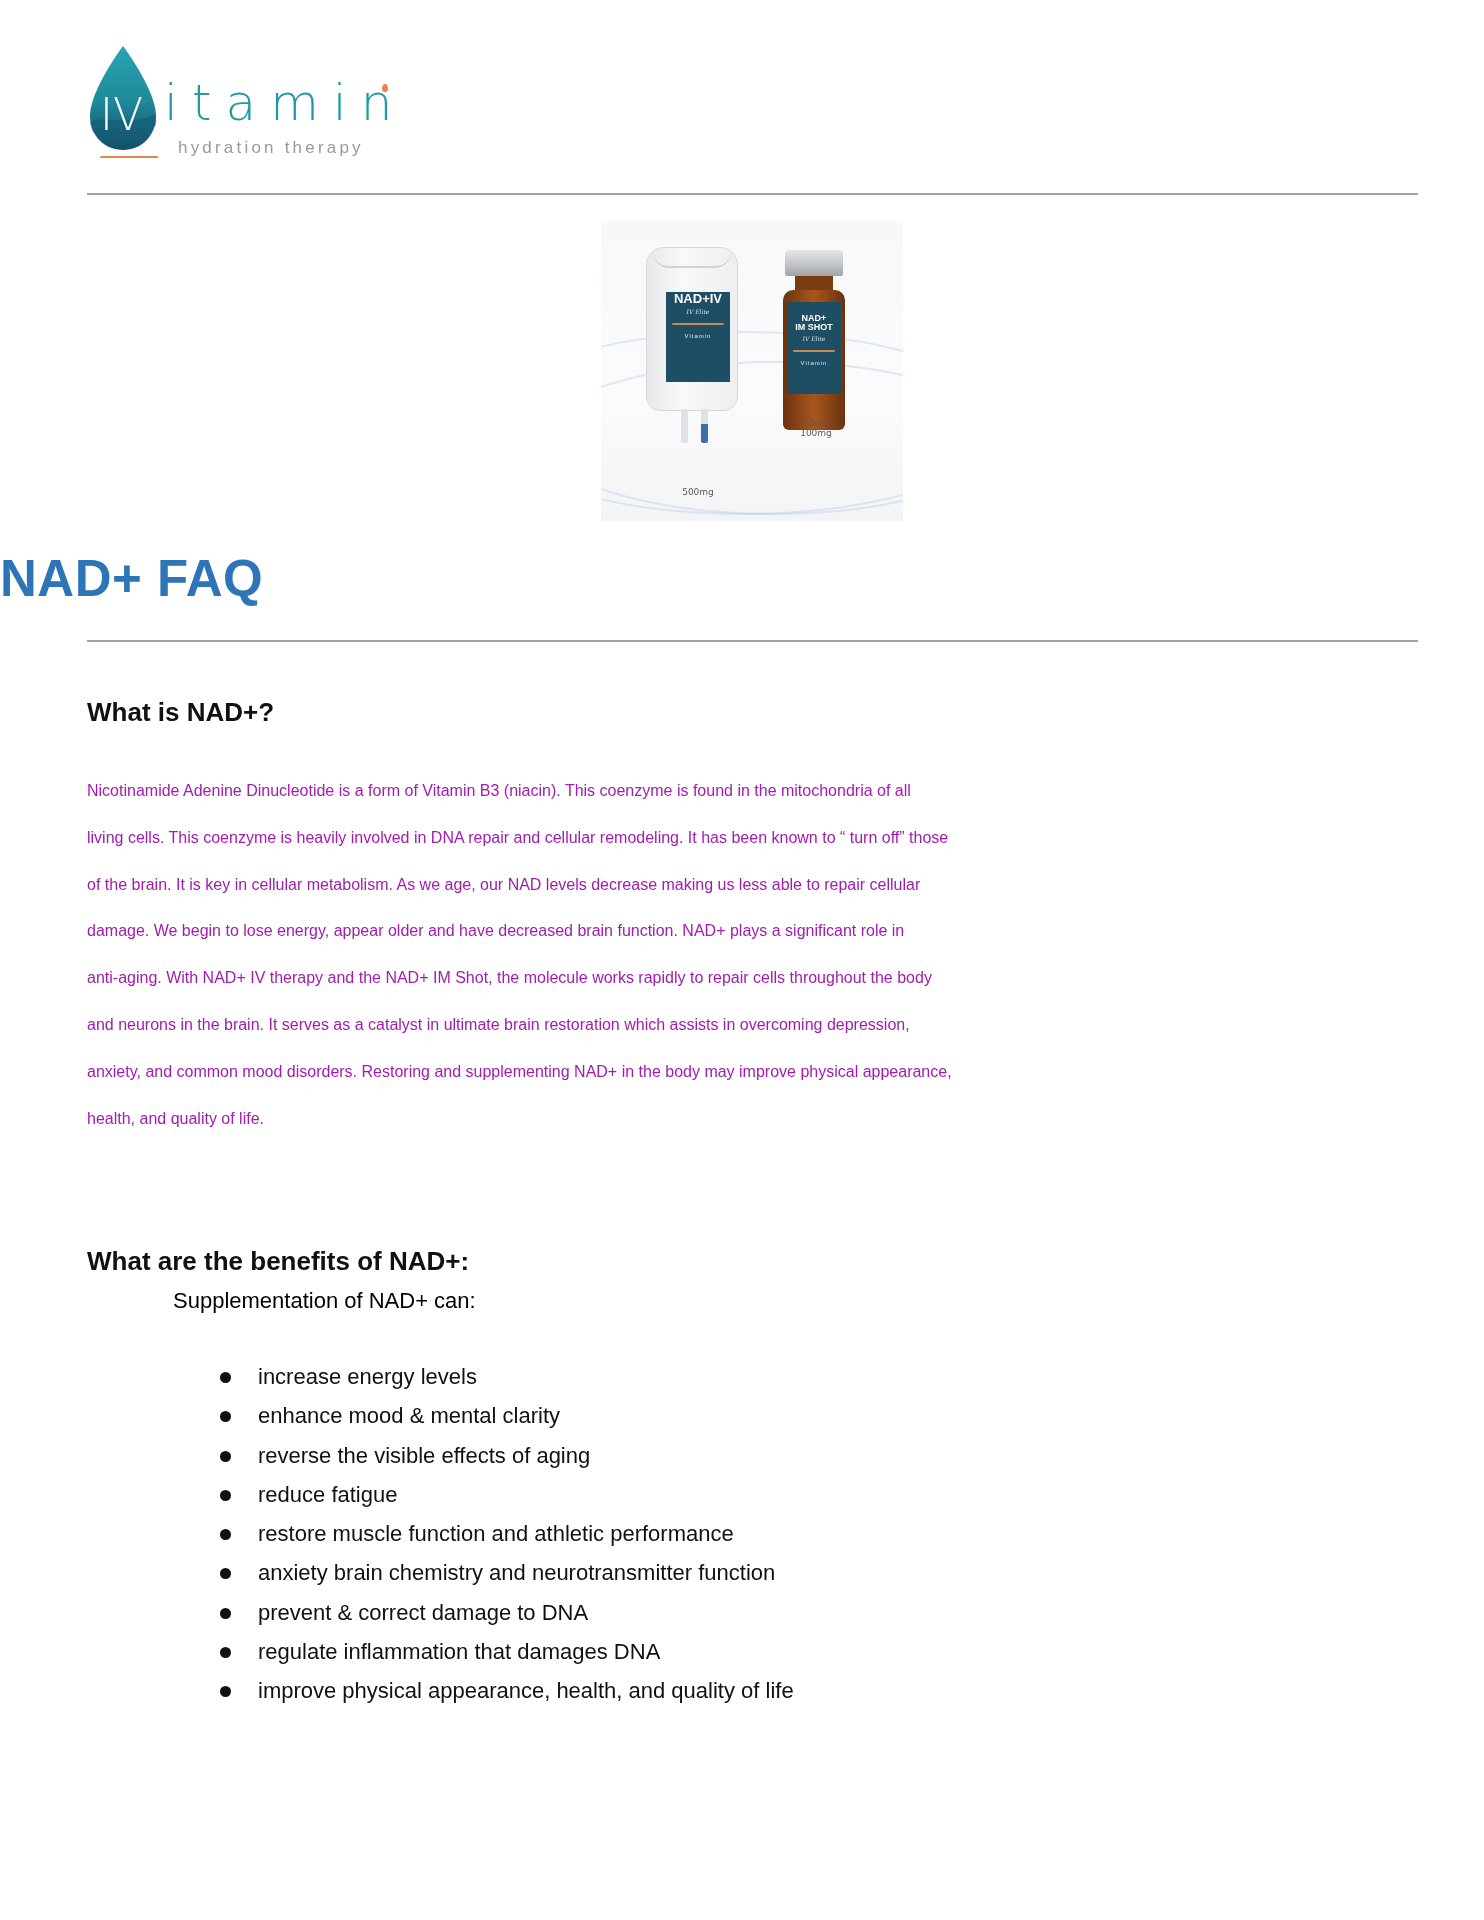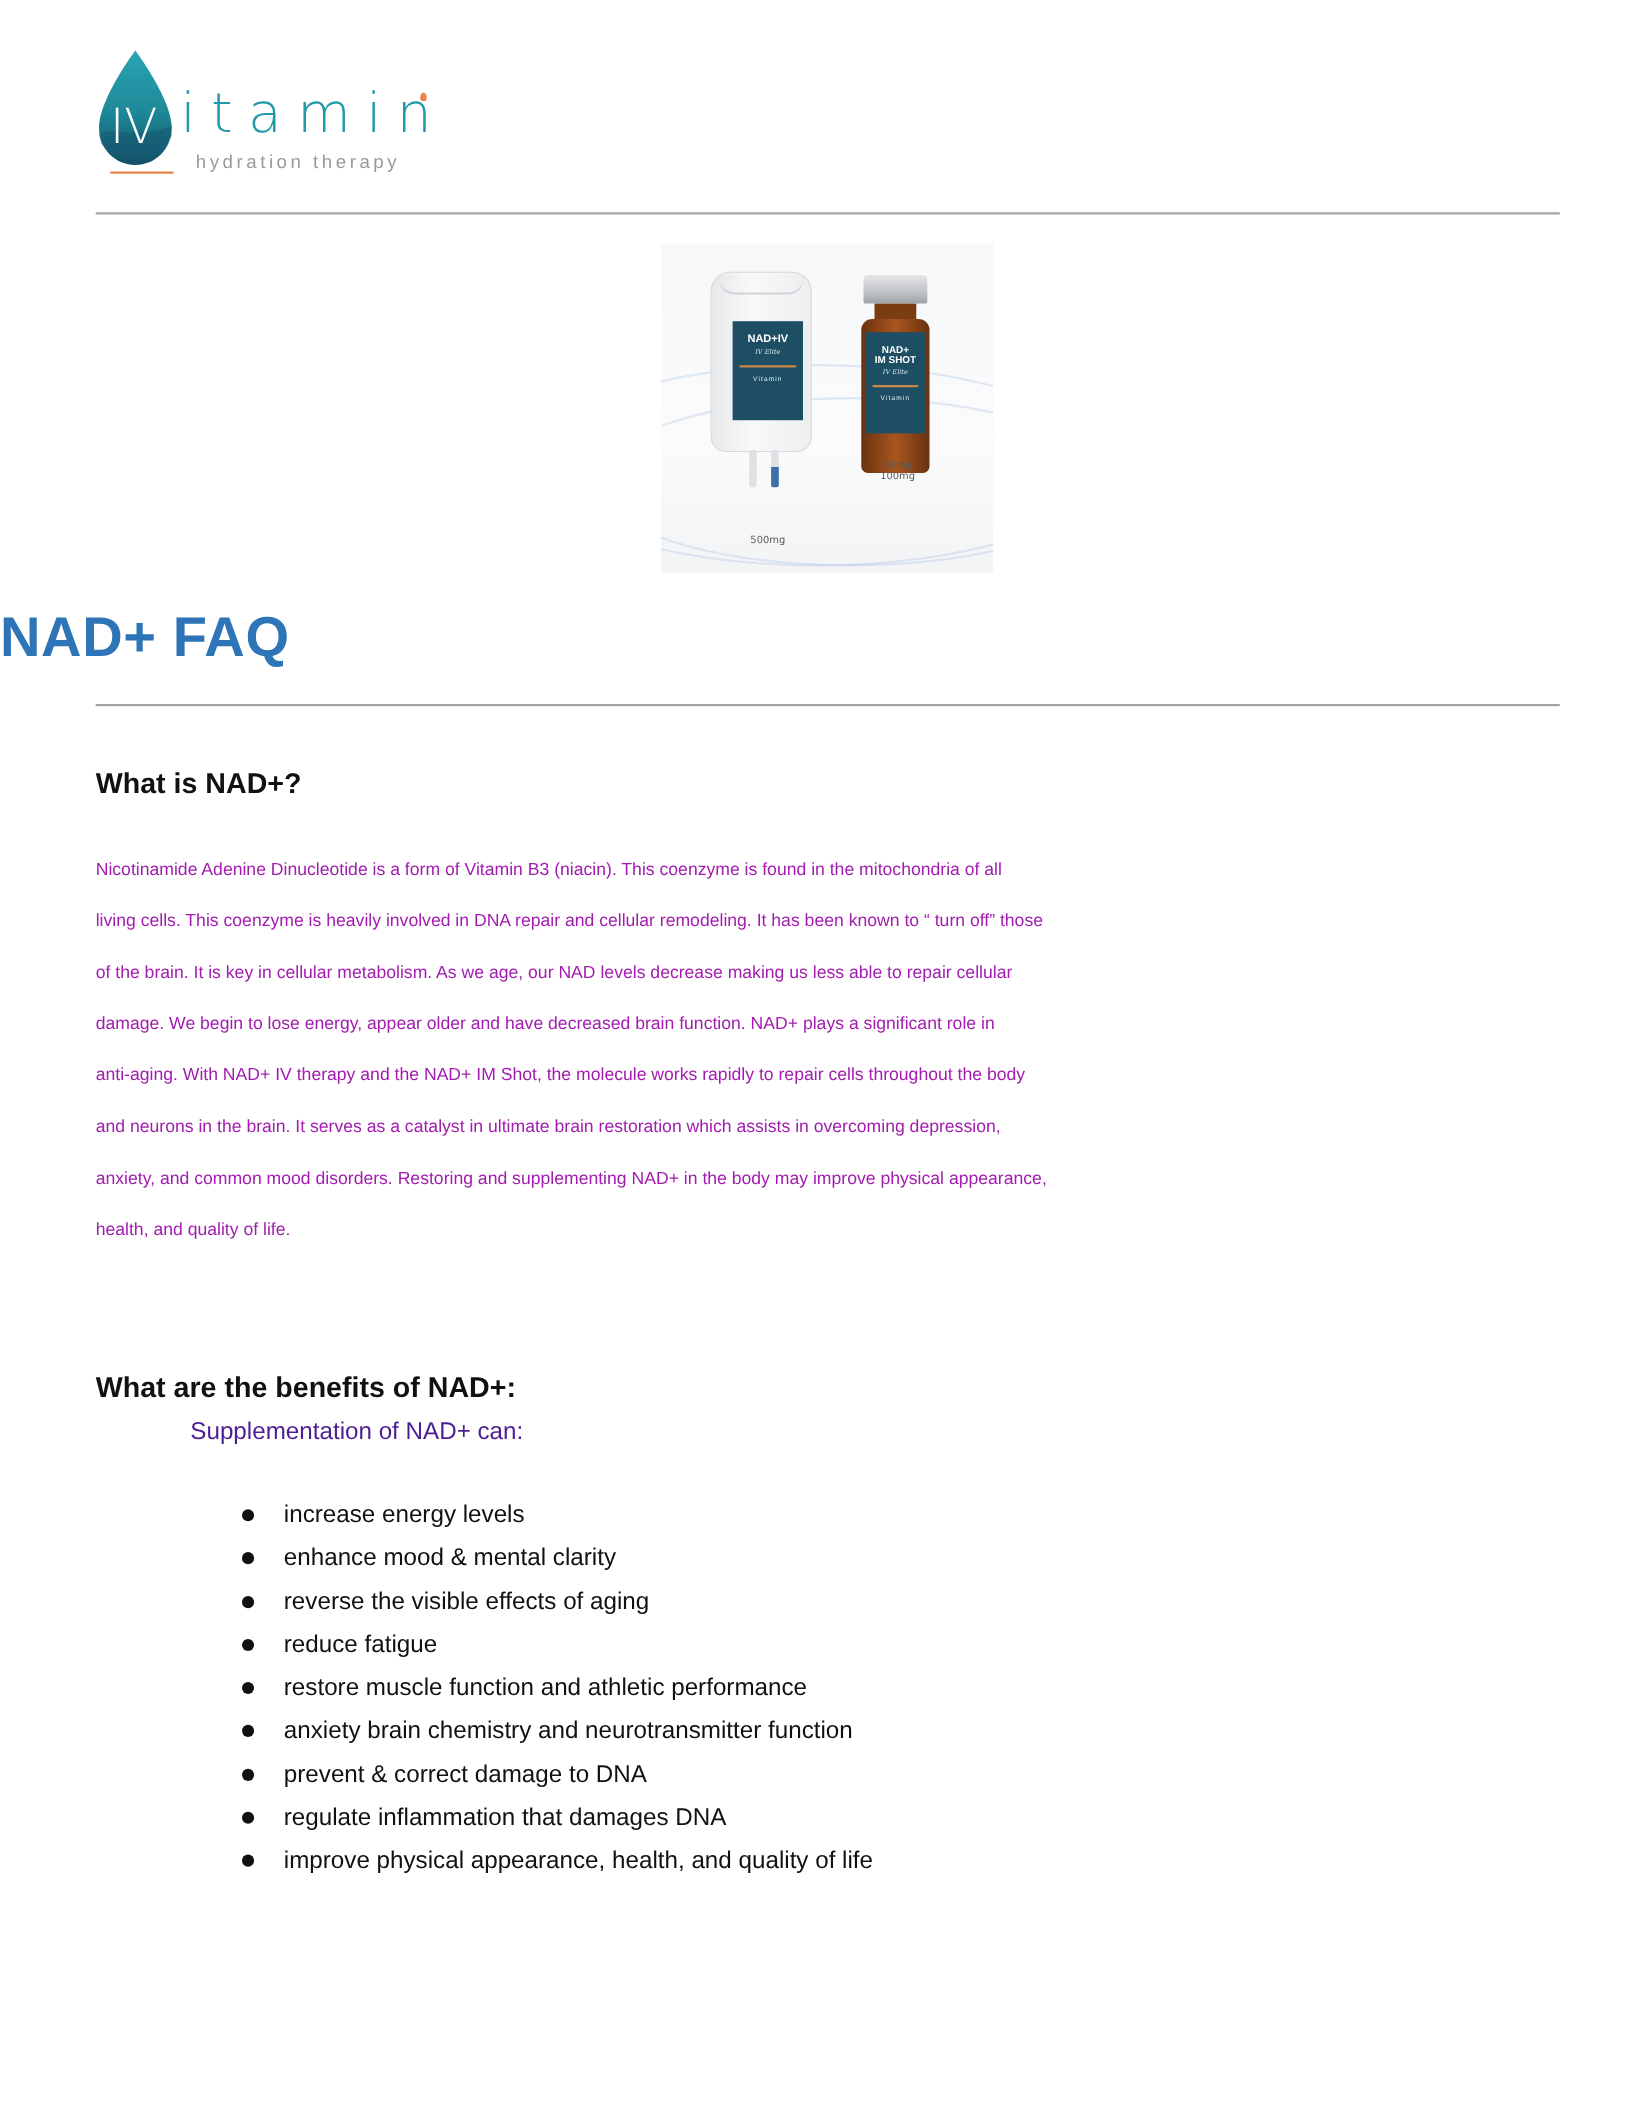--- a/index.html
+++ b/index.html
@@ -121,22 +121,22 @@
       position: absolute;
       left: 19px;
       top: 44px;
       width: 64px;
       height: 90px;
       background: #1d4e63;
       text-align: center;
       color: #ffffff;
     }
     .iv-label-title {
-      margin-top: 12px;
-      font-size: 10px;
+      margin-top: 0;
+      font-size: 13px;
       font-weight: bold;
       line-height: 1.05;
       white-space: pre-line;
     }
     .iv-label-sub {
       font-family: "DejaVu Serif", serif;
       font-style: italic;
       font-size: 6px;
       margin-top: 2px;
       color: #d8e6ec;
@@ -272,21 +272,21 @@
     }
 
     
     .intro {
       position: absolute;
       left: 173px;
       top: 1286px;
       font-family: "Liberation Sans", sans-serif;
       font-size: 22px;
       line-height: 30px;
-      color: #4c1d95;
+      color: #000000;
       margin: 0;
     }
     .benefits-list {
       position: absolute;
       left: 0;
       top: 1362px;
       list-style: none;
       margin: 0;
       padding: 0;
     }

